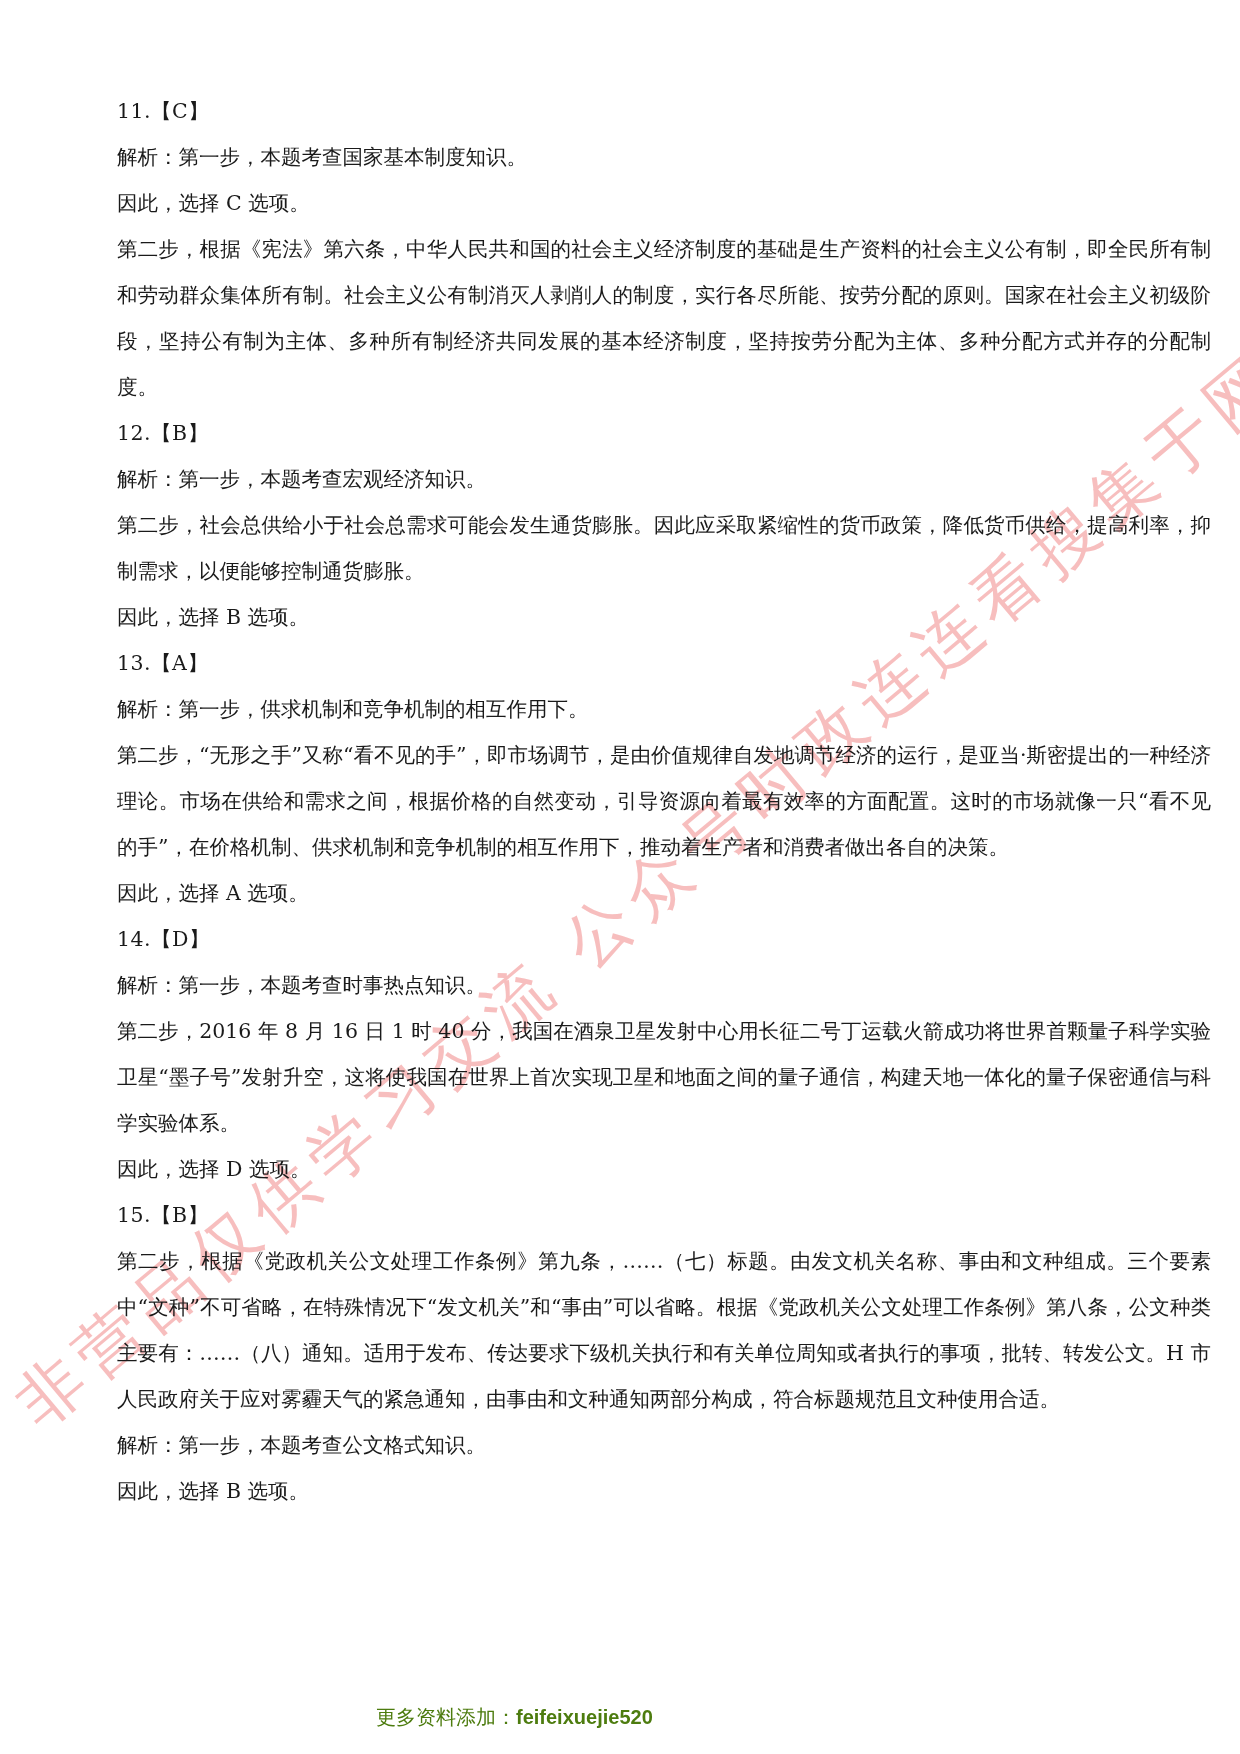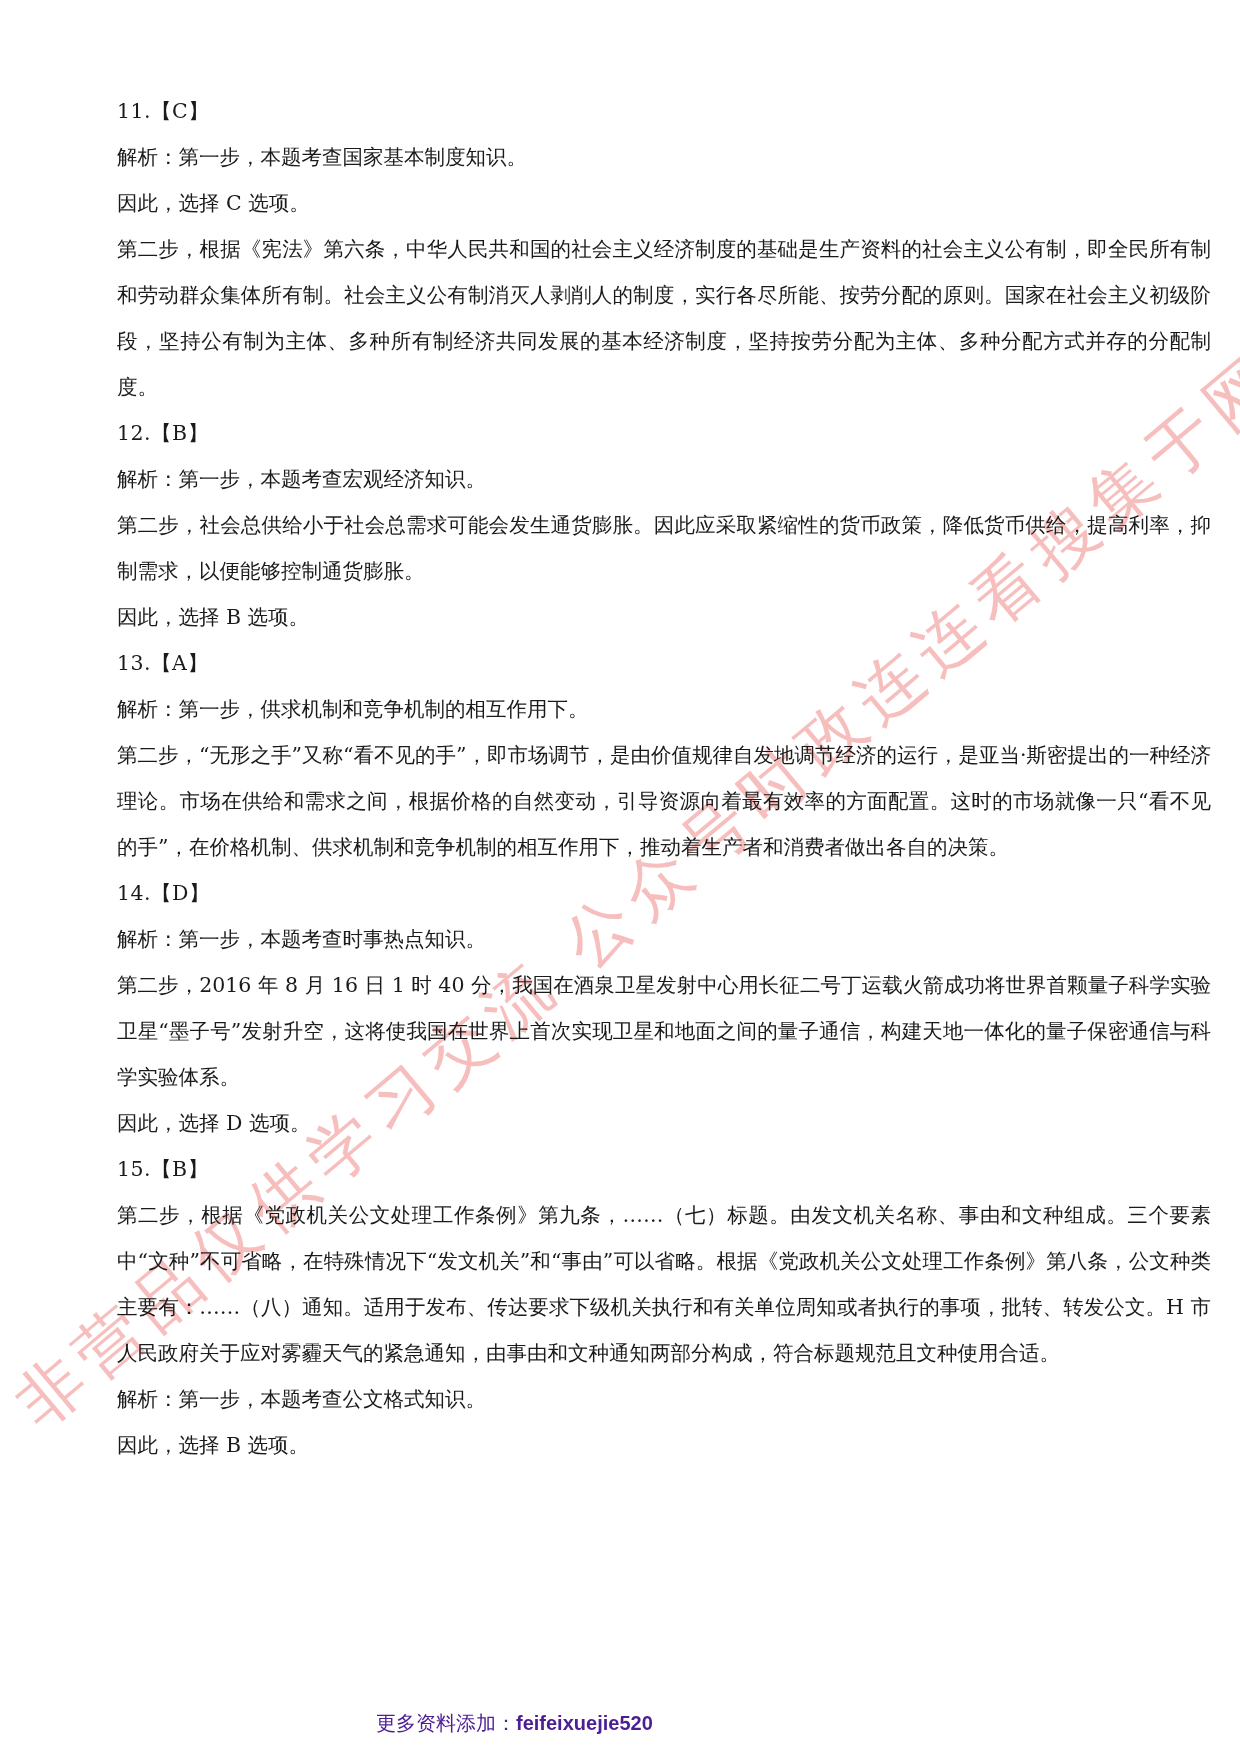--- a/index.html
+++ b/index.html
@@ -12,21 +12,21 @@
   }
   .page p { margin: 0; }
   .heading { letter-spacing: 0.5px; }
   .watermark {
     position: absolute; left: 0; top: 0; width: 1240px; height: 1754px;
     pointer-events: none;
   }
   .watermark svg { width: 100%; height: 100%; }
   .footer {
     position: absolute; left: 376px; top: 1706px; height: 34px;
-    font-size: 20px; line-height: 34px; color: #4c1d95;
+    font-size: 20px; line-height: 22px; color: #4d7c0f;
     font-family: "DejaVu Serif", "Liberation Serif", serif;
     white-space: nowrap;
   }
   .footer .handle {
     font-family: "Liberation Sans", "DejaVu Sans", sans-serif; font-weight: bold; font-size: 20px;
   }
 </style>
 </head>
 <body>
 
@@ -46,20 +46,21 @@
   <div>
     <p class="heading">12.【B】</p>
     <p>解析：第一步，本题考查宏观经济知识。</p>
     <p>第二步，社会总供给小于社会总需求可能会发生通货膨胀。因此应采取紧缩性的货币政策，降低货币供给，提高利率，抑制需求，以便能够控制通货膨胀。</p>
     <p>因此，选择 B 选项。</p>
   </div>
   <div>
     <p class="heading">13.【A】</p>
     <p>解析：第一步，供求机制和竞争机制的相互作用下。</p>
     <p>第二步，“无形之手”又称“看不见的手”，即市场调节，是由价值规律自发地调节经济的运行，是亚当·斯密提出的一种经济理论。市场在供给和需求之间，根据价格的自然变动，引导资源向着最有效率的方面配置。这时的市场就像一只“看不见的手”，在价格机制、供求机制和竞争机制的相互作用下，推动着生产者和消费者做出各自的决策。</p>
+    <p>因此，选择 A 选项。</p>
   </div>
   <div>
     <p class="heading">14.【D】</p>
     <p>解析：第一步，本题考查时事热点知识。</p>
     <p>第二步，2016 年 8 月 16 日 1 时 40 分，我国在酒泉卫星发射中心用长征二号丁运载火箭成功将世界首颗量子科学实验卫星“墨子号”发射升空，这将使我国在世界上首次实现卫星和地面之间的量子通信，构建天地一体化的量子保密通信与科学实验体系。</p>
     <p>因此，选择 D 选项。</p>
   </div>
   <div>
     <p class="heading">15.【B】</p>
     <p>第二步，根据《党政机关公文处理工作条例》第九条，……（七）标题。由发文机关名称、事由和文种组成。三个要素中“文种”不可省略，在特殊情况下“发文机关”和“事由”可以省略。根据《党政机关公文处理工作条例》第八条，公文种类主要有：……（八）通知。适用于发布、传达要求下级机关执行和有关单位周知或者执行的事项，批转、转发公文。H 市人民政府关于应对雾霾天气的紧急通知，由事由和文种通知两部分构成，符合标题规范且文种使用合适。</p>

